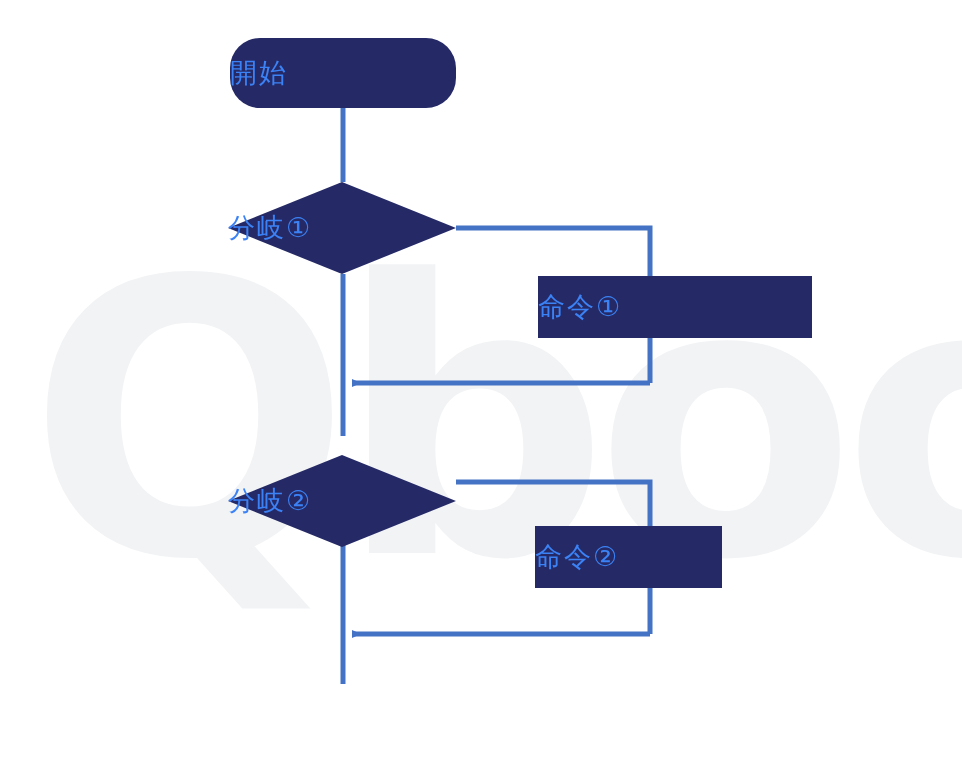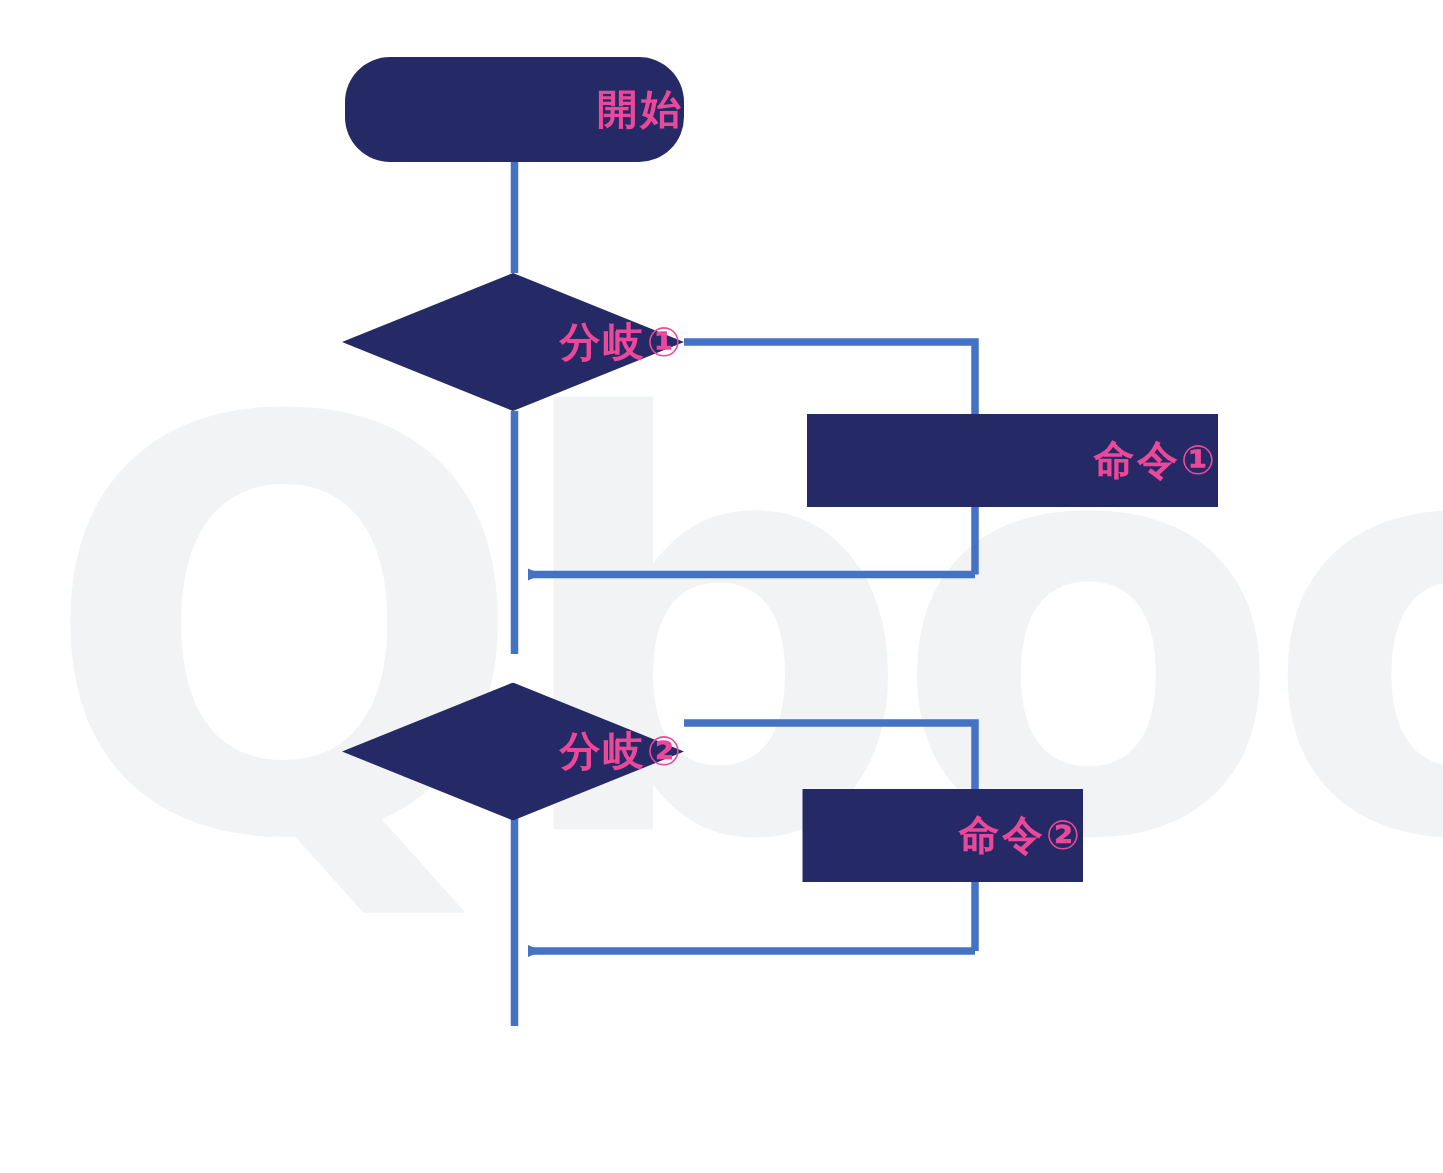--- a/index.html
+++ b/index.html
@@ -55,23 +55,23 @@
     left: 0;
     top: 0;
     width: 962px;
     height: 782px;
     z-index: 2;
   }
   .node {
     position: absolute;
     display: flex;
     align-items: center;
-    justify-content: flex-end;
-    color: #ec4899;
-    font-weight: 700;
+    justify-content: flex-start;
+    color: #3b82f6;
+    font-weight: 400;
     font-size: 27px;
     letter-spacing: 2px;
     white-space: nowrap;
   }
   .node-terminator {
     background: #252a66;
     border-radius: 30px;
   }
   .node-process {
     background: #252a66;

